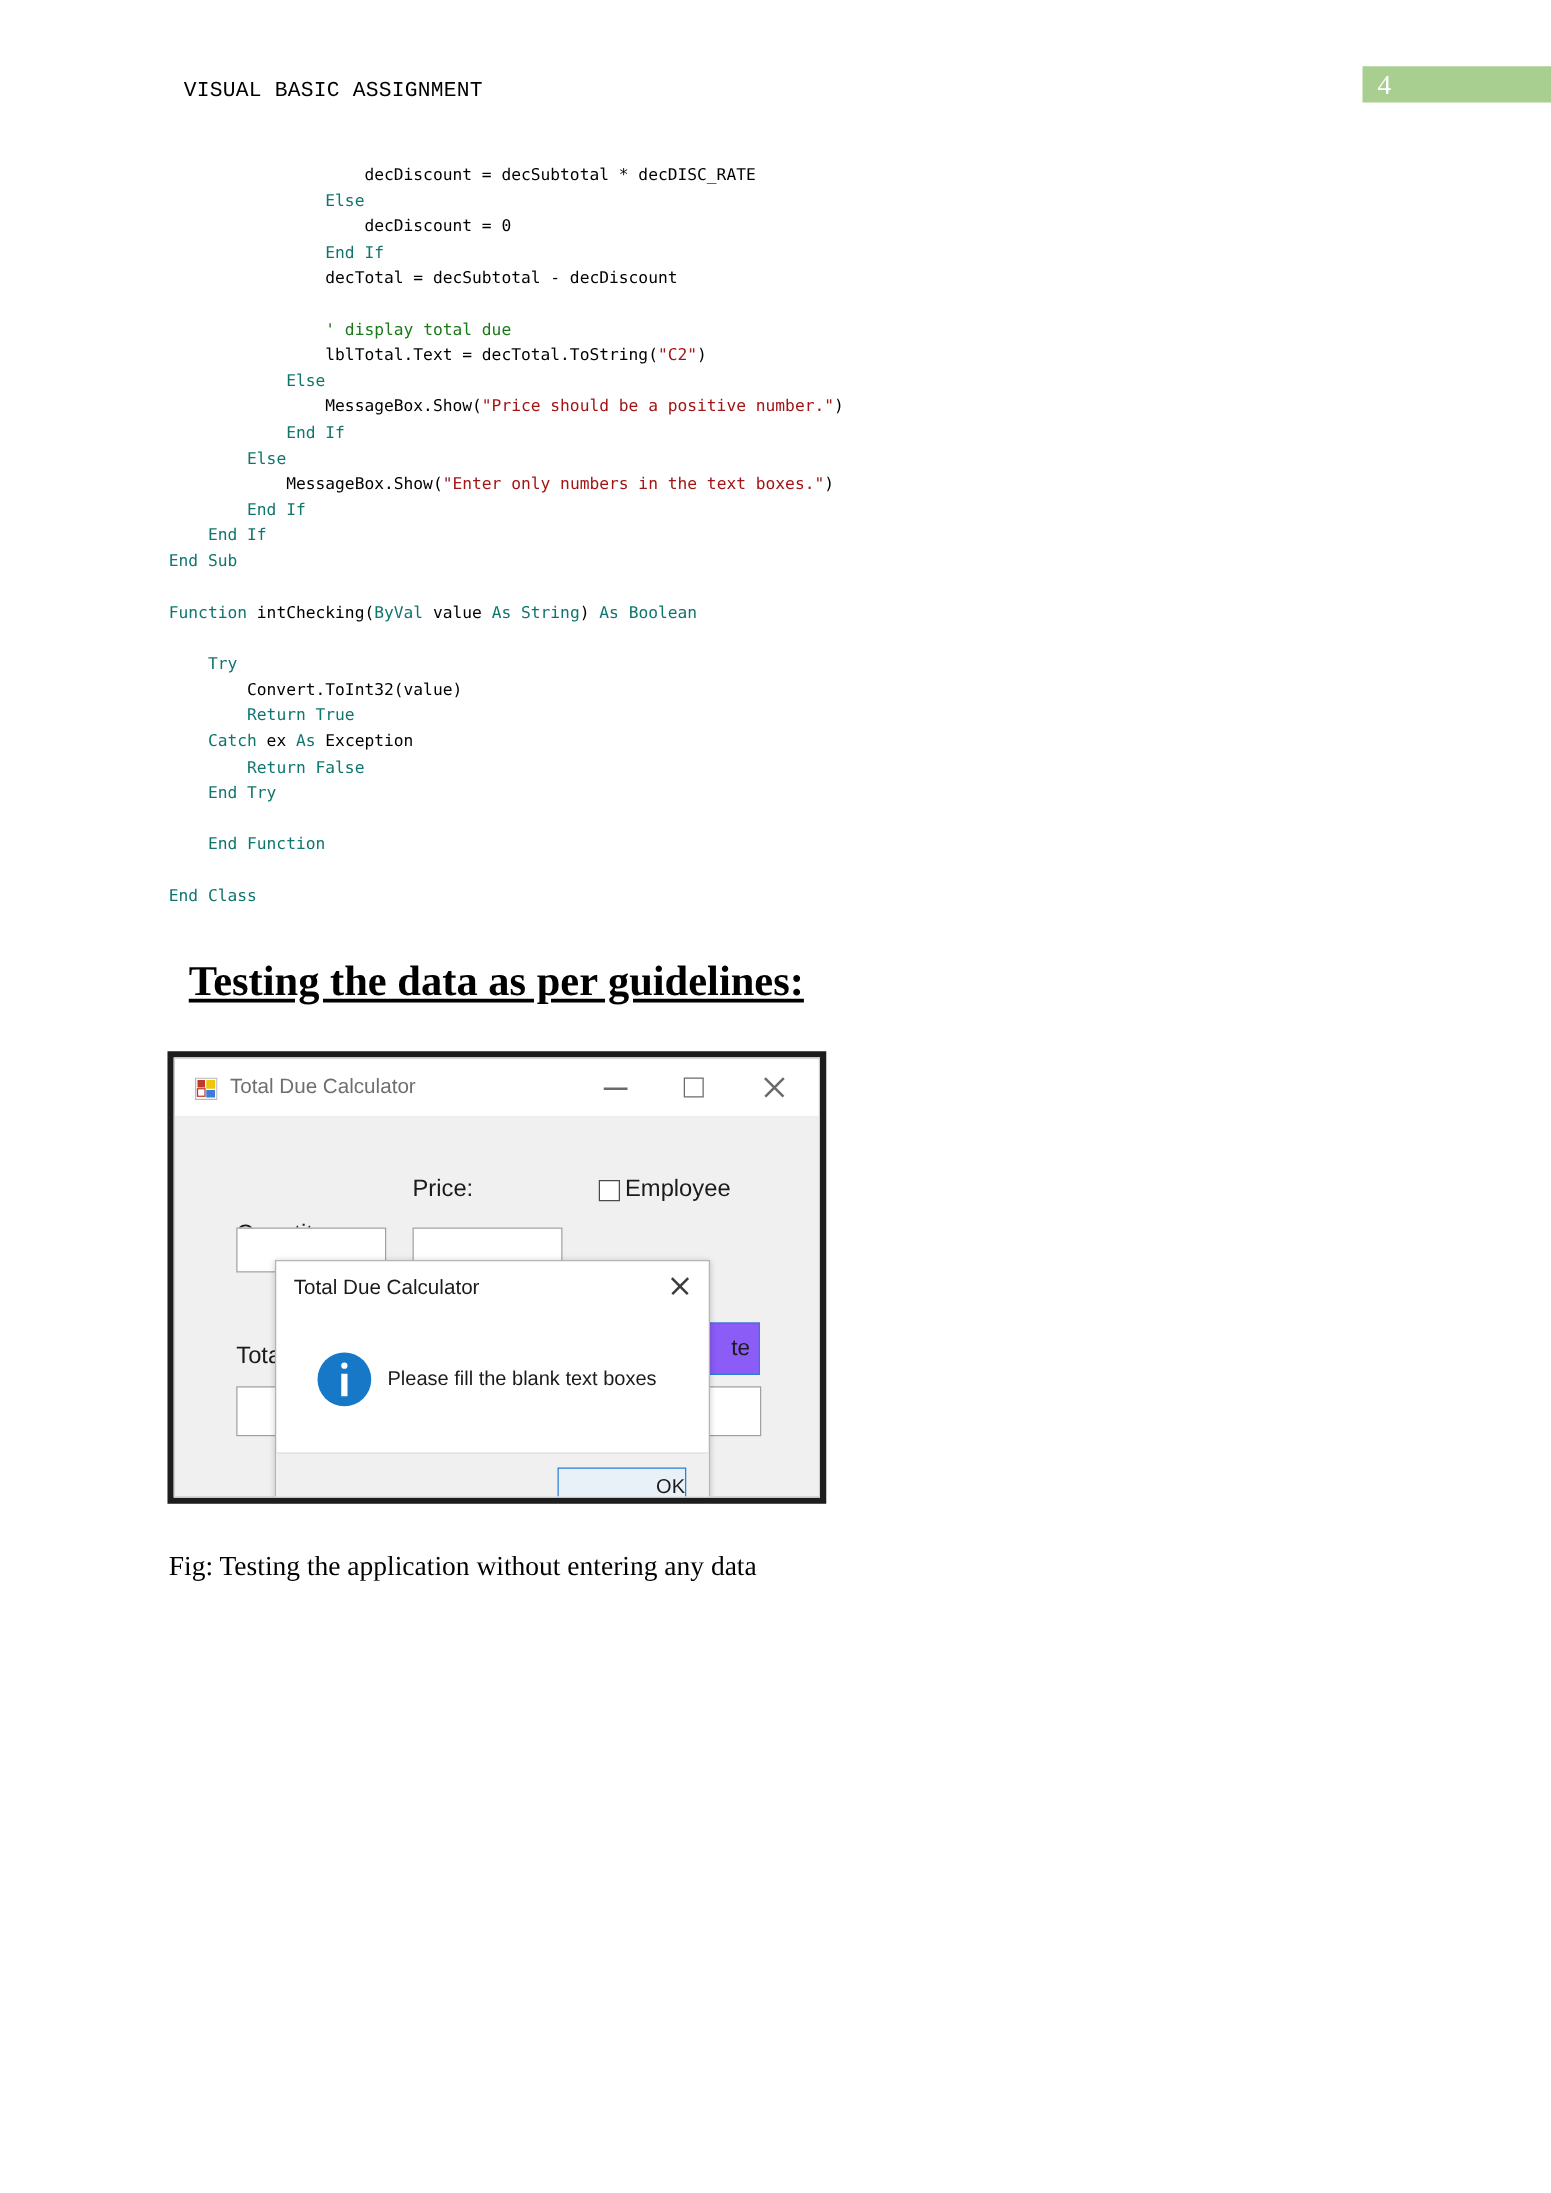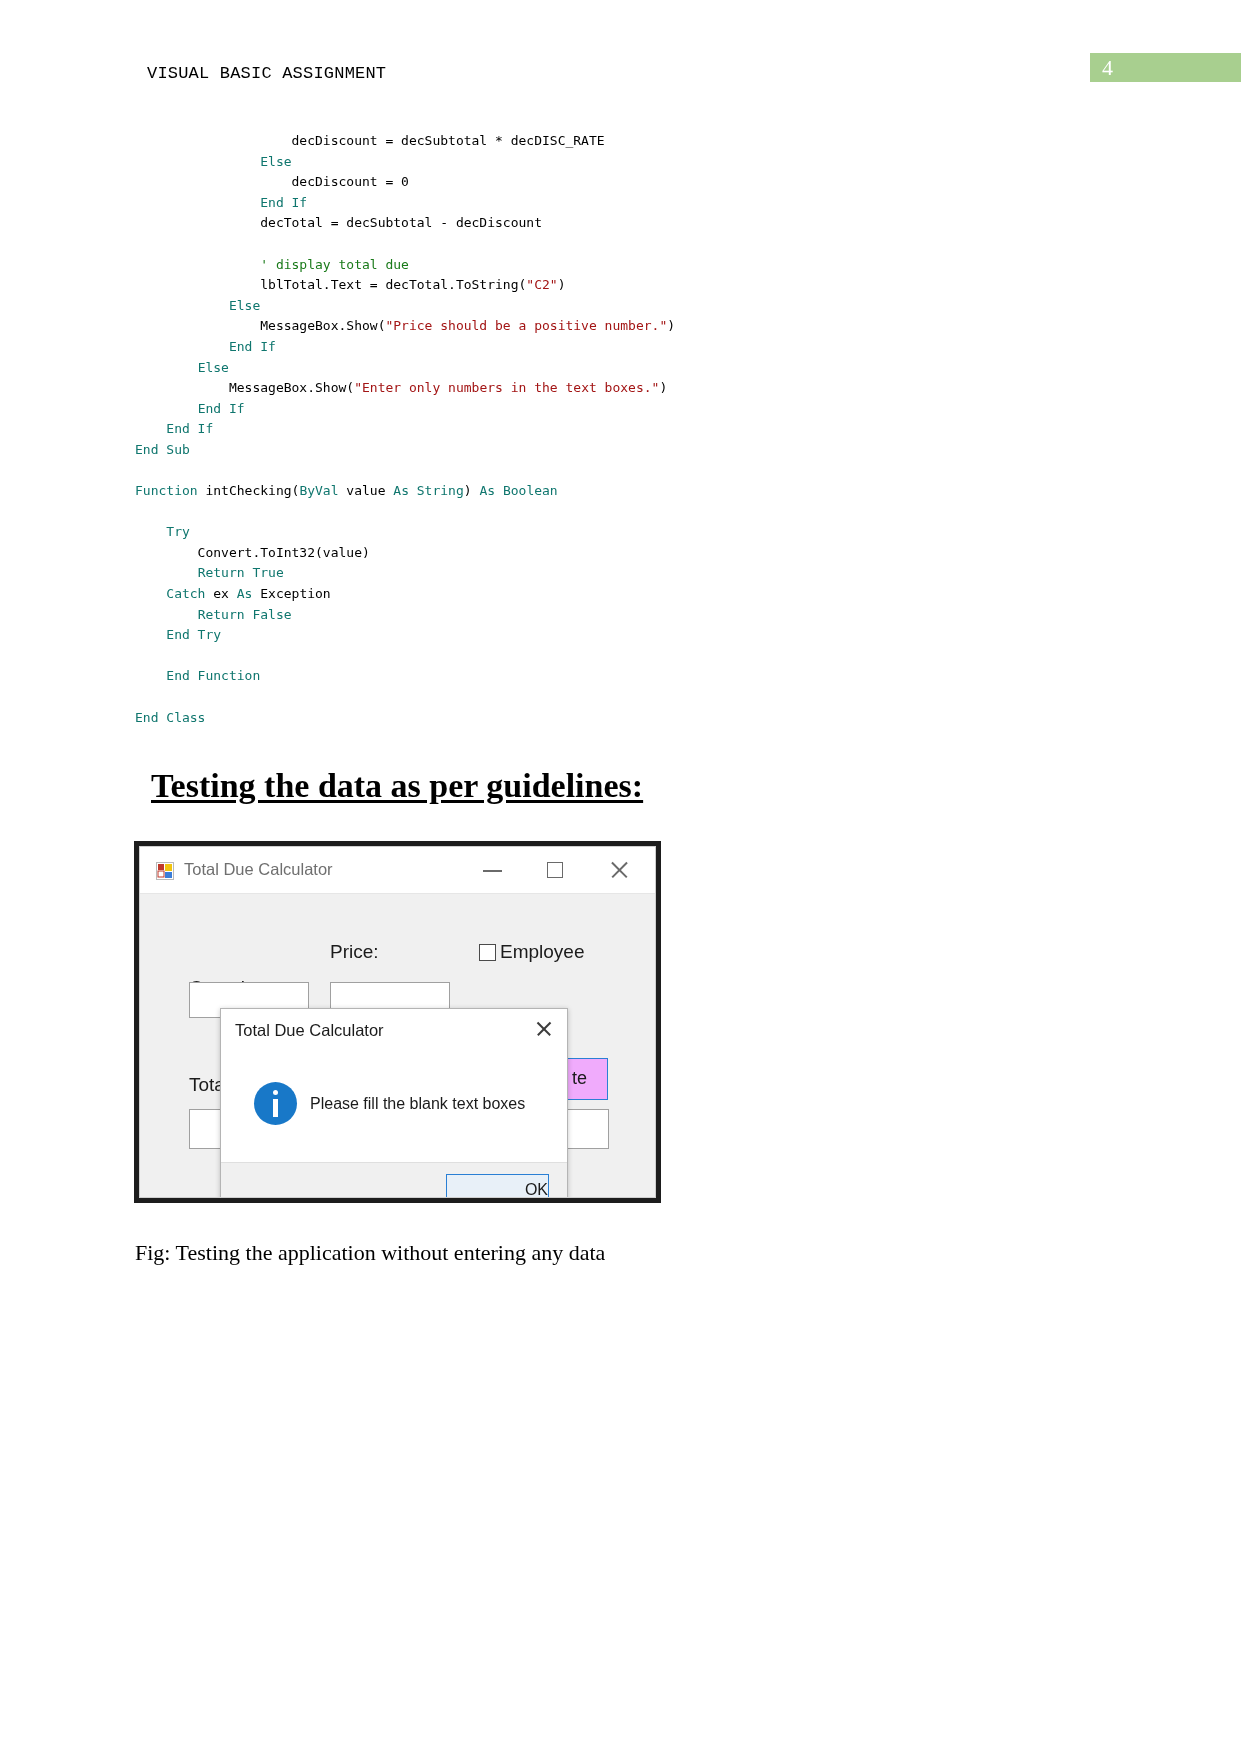--- a/index.html
+++ b/index.html
@@ -191,29 +191,29 @@
     border: 1px solid #a0a0a0;
     box-sizing: border-box;
   }
   .txt-qty   { left: 49px;  top: 88px; width: 120px; height: 36px; }
   .txt-price { left: 190px; top: 88px; width: 120px; height: 36px; }
   .txt-total { left: 49px;  top: 215px; width: 420px; height: 40px; }
   .btn-calc {
     position: absolute;
     left: 388px; top: 164px;
     width: 80px; height: 42px;
-    background: #f0abfc;
+    background: #8b5cf6;
     border: 1.5px solid #2a7fd4;
     box-sizing: border-box;
     font-family: "Liberation Sans", sans-serif;
     font-size: 18px;
     color: #1b1b1b;
     line-height: 39px;
     text-align: right;
-    padding-right: 20px;
+    padding-right: 7px;
   }
 
   
   .msgbox {
     position: absolute;
     left: 80px;
     top: 114px;
     width: 348px;
     height: 215px;
     background: #ffffff;

